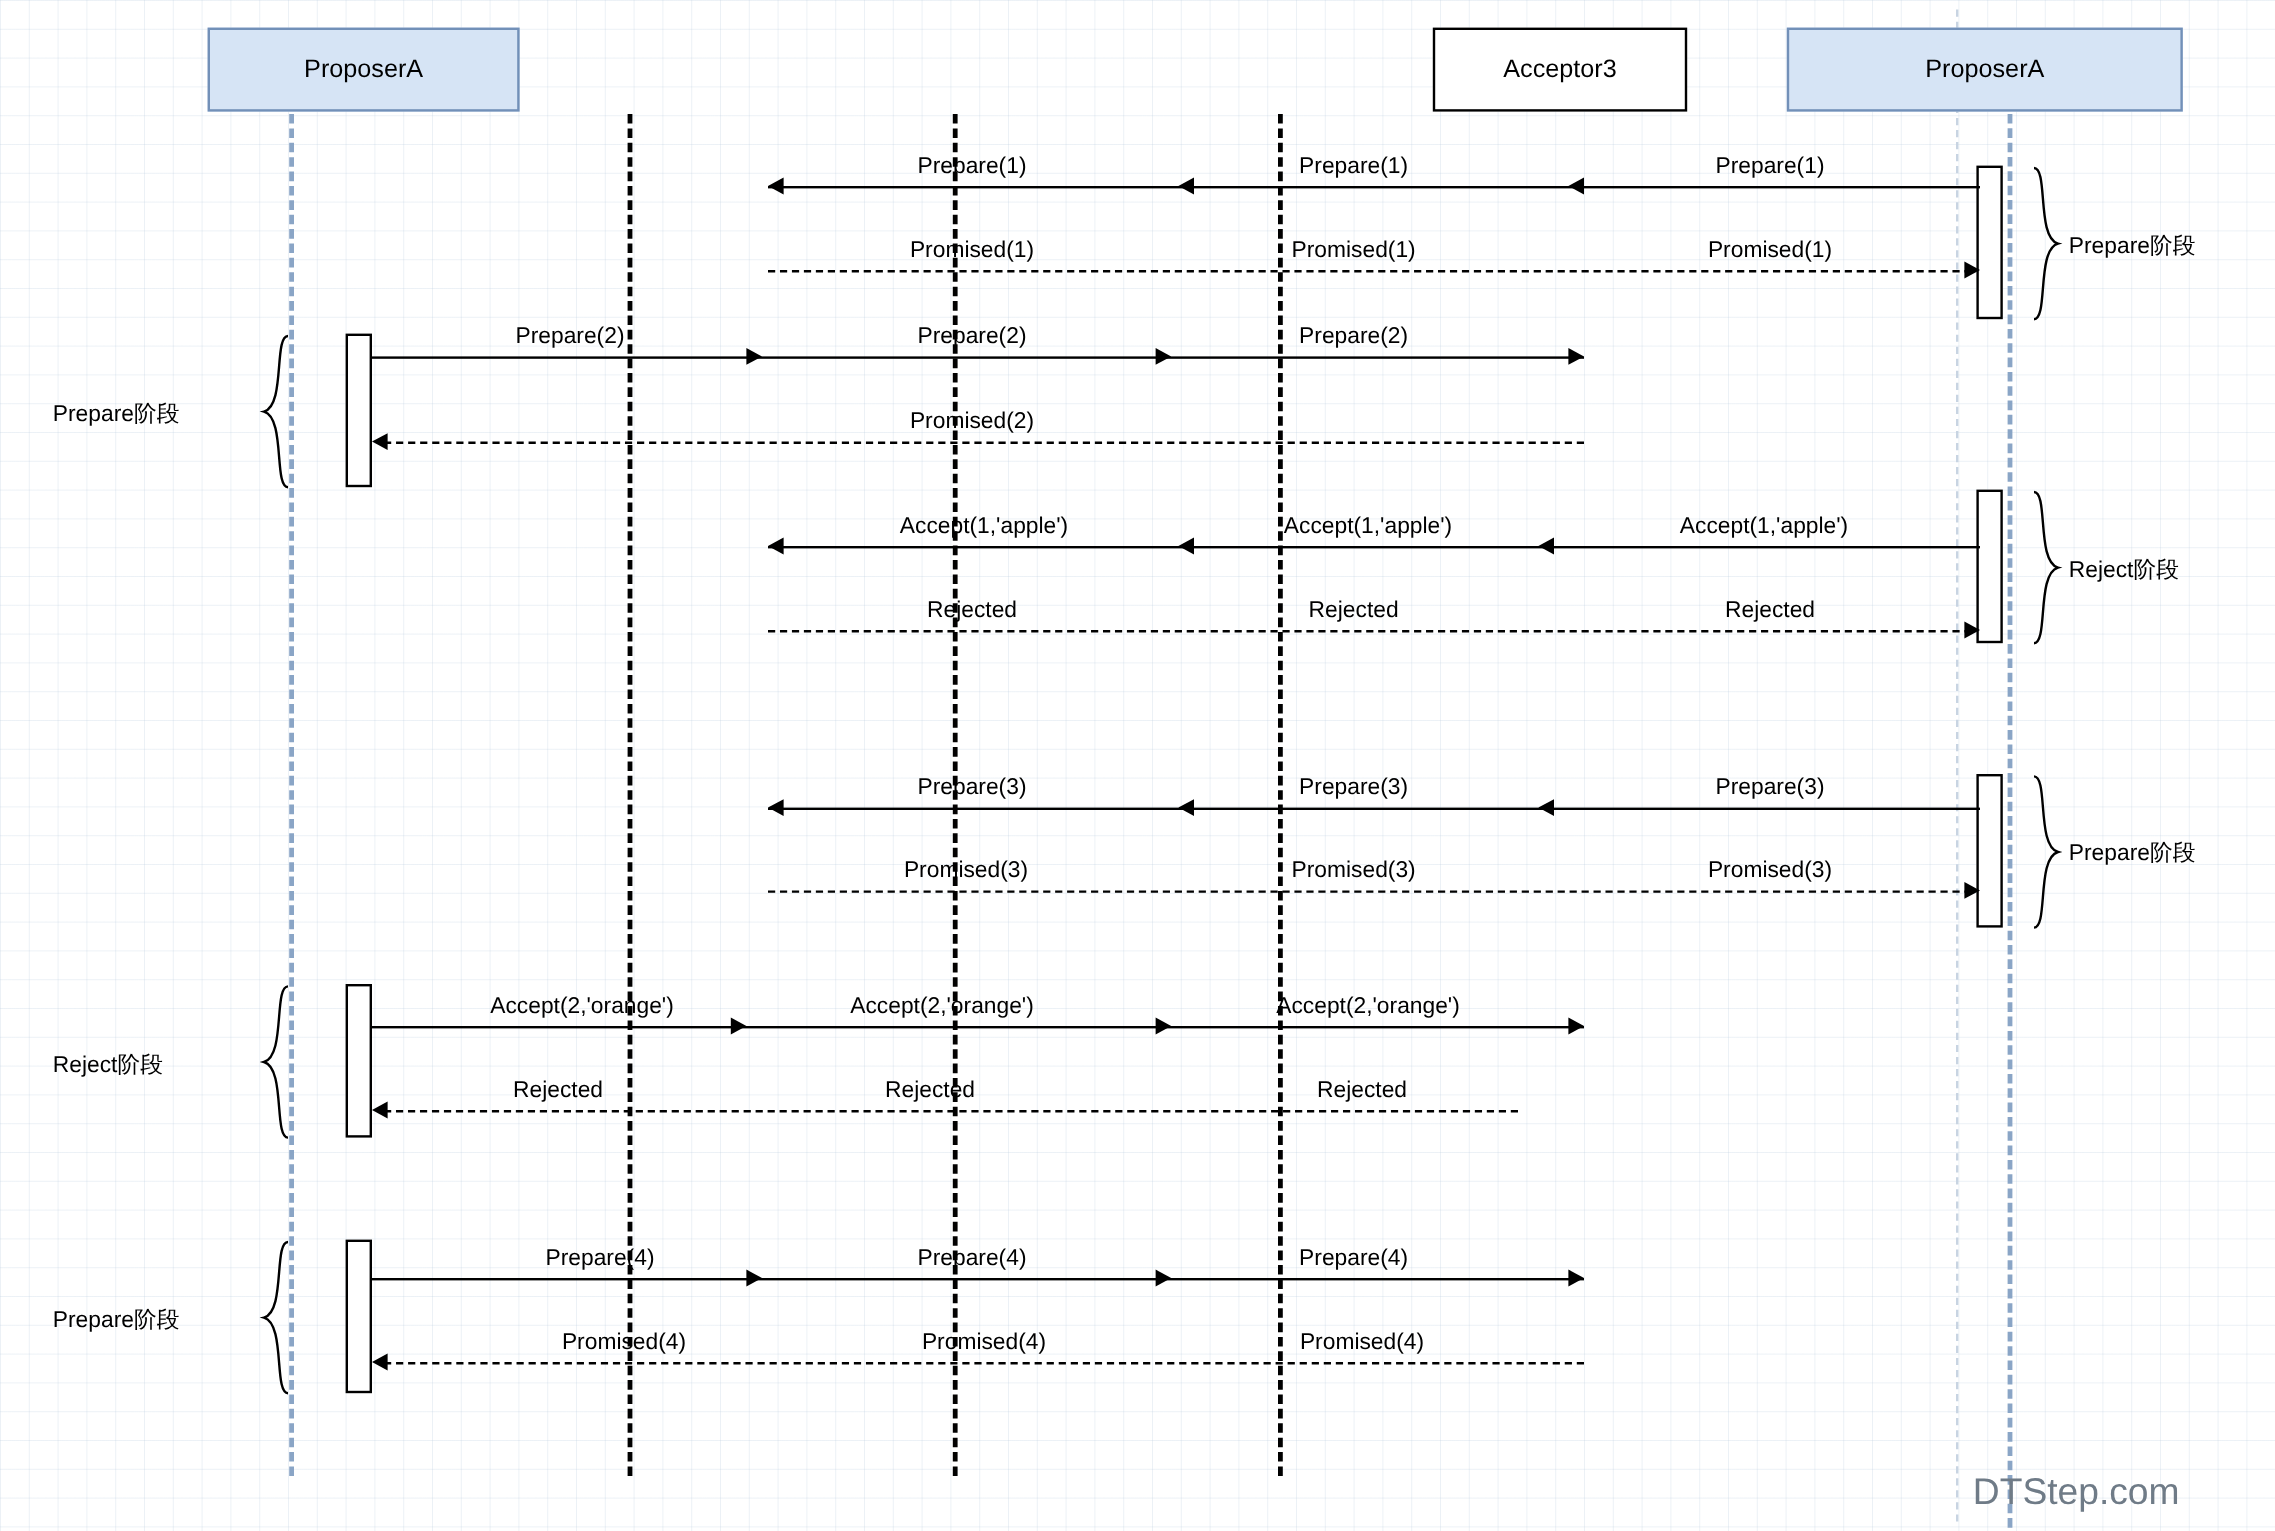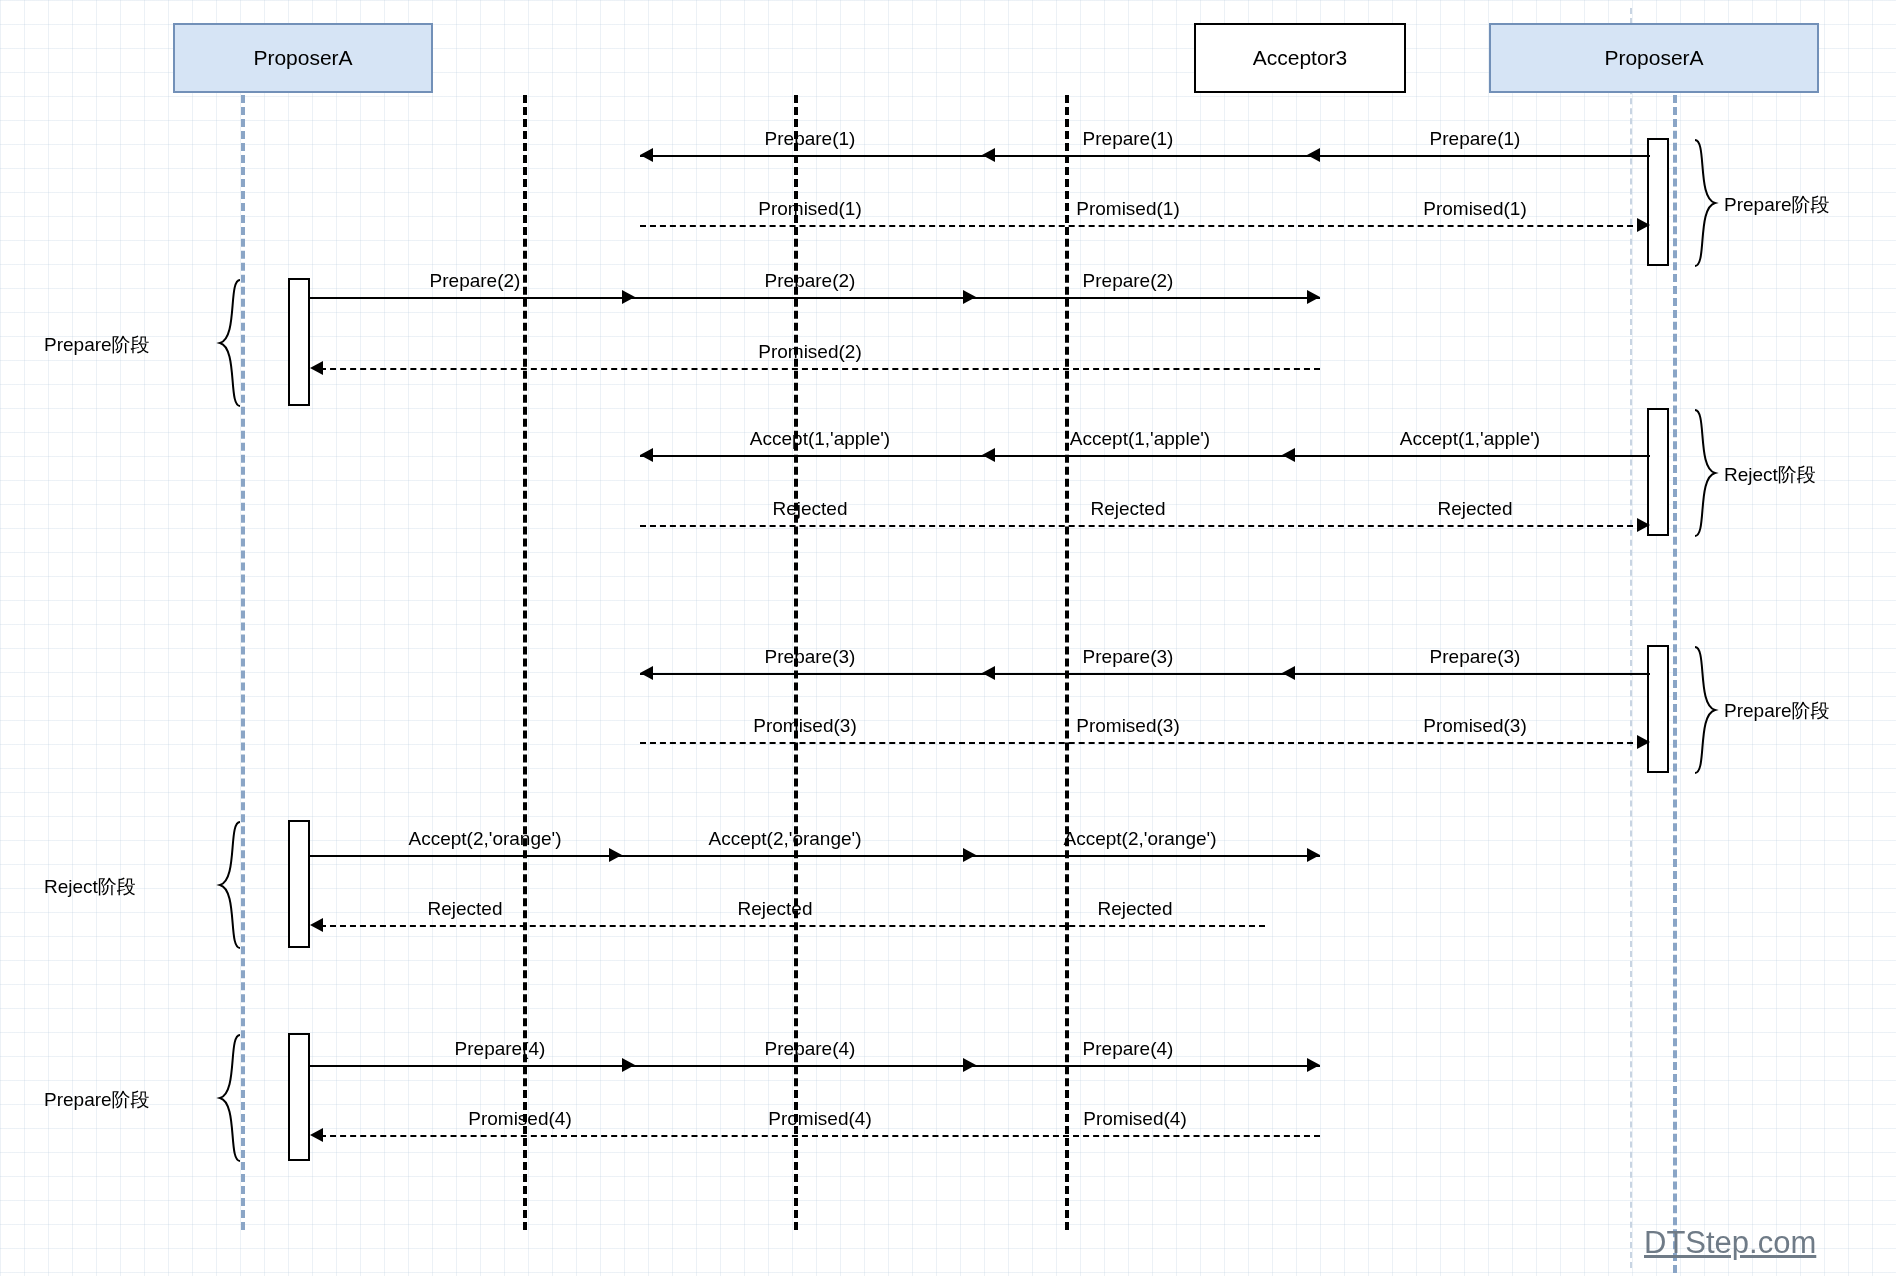--- a/index.html
+++ b/index.html
@@ -94,21 +94,20 @@
     font-size: 19px;
     color: #000;
     line-height: 1;
   }
   .brace svg { display: block; }
   .watermark {
     position: absolute;
     font-size: 31px;
     color: #6f7b87;
     white-space: nowrap;
-    text-decoration: underline;
   }
 </style>
 </head>
 <body>
 
 <div id="canvas">
 
   <div class="lifeline proposer" style="left:241px; top:95px; height:1135px;"></div>
   <div class="lifeline" style="left:523px; top:95px; height:1135px;"></div>
   <div class="lifeline" style="left:794px; top:95px; height:1135px;"></div>

